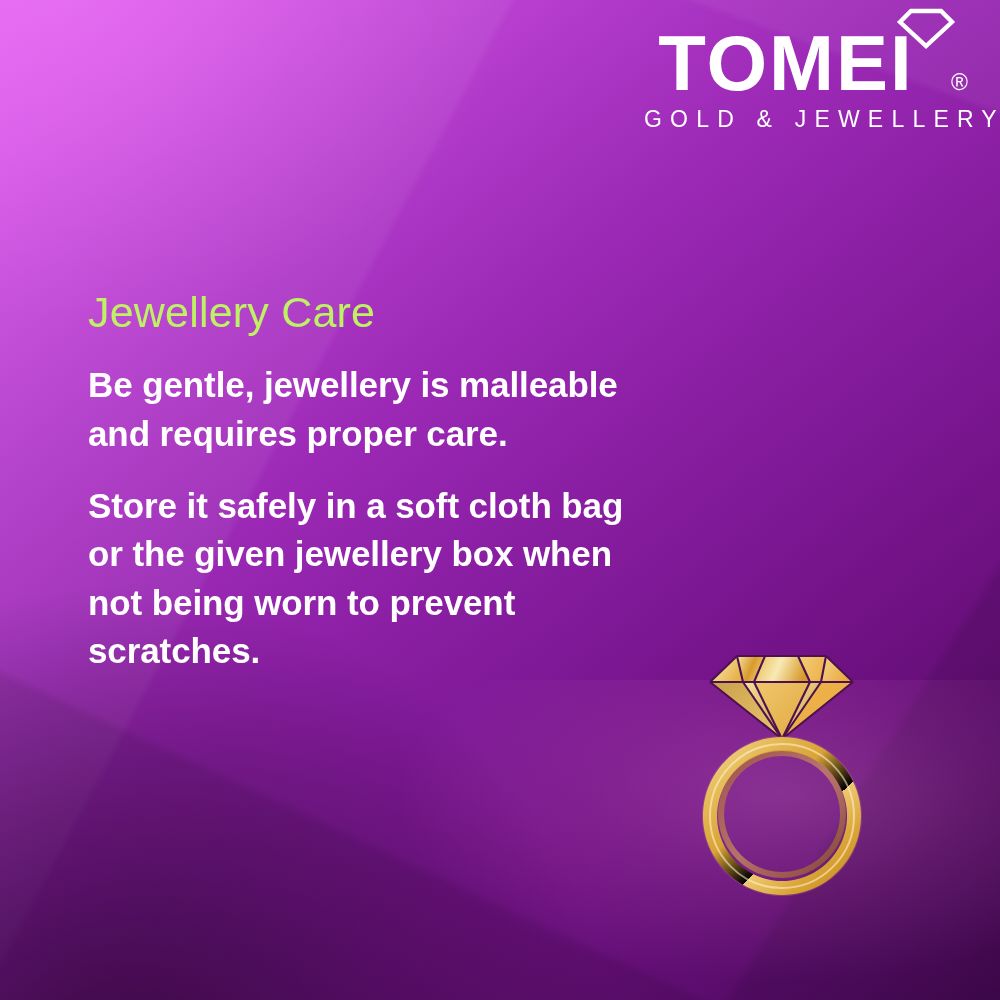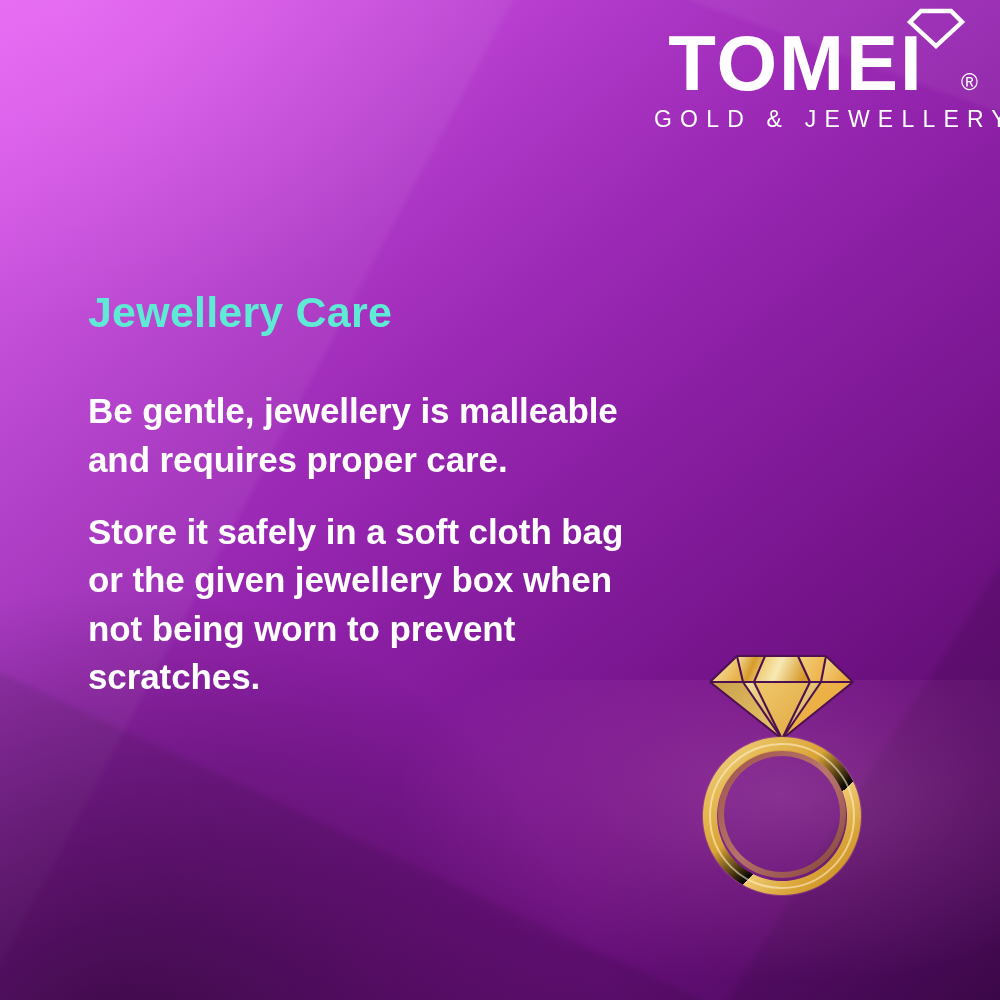--- a/index.html
+++ b/index.html
@@ -73,21 +73,21 @@
     height: 300px;
     transform: translateX(-50%) translateX(282px);
     background: radial-gradient(ellipse at 50% 38%, rgba(255,170,230,0.22) 0%, rgba(255,150,220,0.10) 36%, rgba(255,140,210,0) 72%);
     pointer-events: none;
   }
 
   
   .logo {
     position: absolute;
     top: 6px;
-    right: 22px;
+    right: 32px;
     width: 330px;
     text-align: center;
     user-select: none;
   }
   .logo-crown {
     position: absolute;
     top: 1px;
     right: 10px;
     width: 64px;
     height: 42px;
@@ -126,37 +126,37 @@
 
   
   .copy {
     position: absolute;
     left: 88px;
     top: 288px;
     width: 560px;
   }
   .copy-heading {
     font-family: "Liberation Sans", sans-serif;
-    font-weight: bold;
+    font-weight: normal;
     font-size: 43px;
     line-height: 1.15;
-    color: #5eead4;
+    color: #bef264;
     margin: 0;
     letter-spacing: 0.2px;
   }
   .copy-para {
     font-family: "Liberation Sans", sans-serif;
     font-weight: bold;
     font-size: 35px;
     line-height: 1.38;
     color: #ffffff;
     margin: 0;
     letter-spacing: -0.1px;
   }
-  .copy-para-1 { margin-top: 50px; }
+  .copy-para-1 { margin-top: 24px; }
   .copy-para-2 { margin-top: 24px; }
 
   
   .ring-art {
     position: absolute;
     left: 697px;
     top: 638px;
     width: 170px;
     height: 262px;
   }

